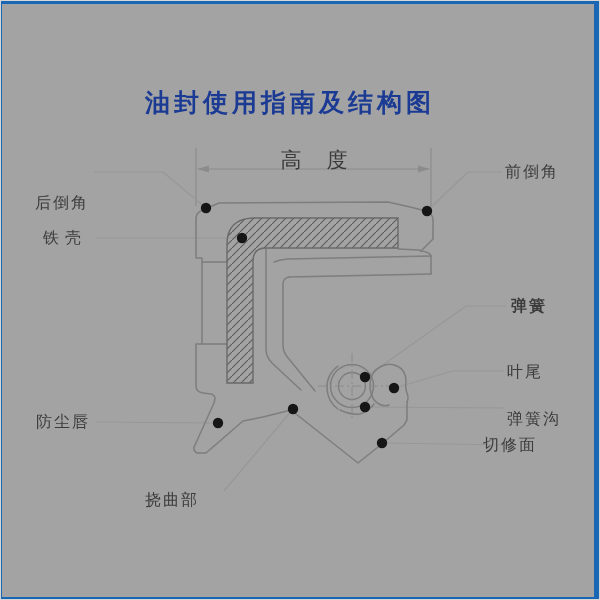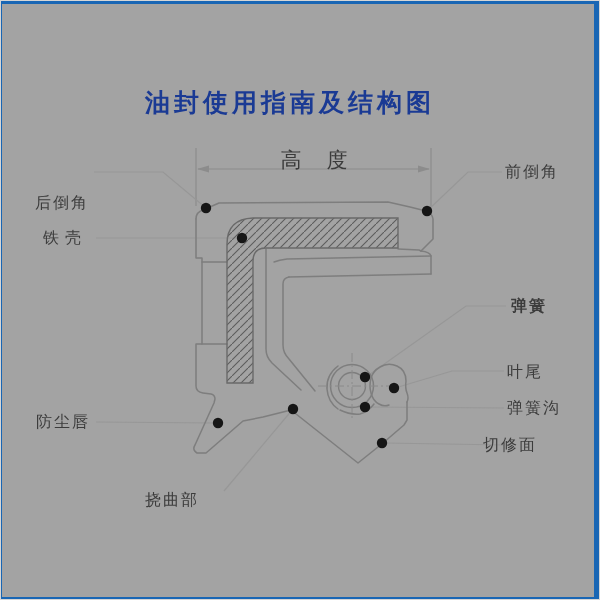--- a/index.html
+++ b/index.html
@@ -126,17 +126,17 @@
   <div class="title">油封使用指南及结构图</div>
   <div class="dim-label">高　度</div>
 
   <div class="lbl" style="left:35px;top:162px;margin-top:32px;">后倒角</div>
   <div class="lbl spread" style="left:43px;top:229px;text-align:right;">铁壳</div>
   <div class="lbl" style="left:36px;top:413px;">防尘唇</div>
   <div class="lbl" style="left:145px;top:491px;">挠曲部</div>
   <div class="lbl" style="left:505px;top:163px;">前倒角</div>
   <div class="lbl" style="left:511px;top:297px;font-weight:bold;">弹簧</div>
   <div class="lbl" style="left:507px;top:363px;">叶尾</div>
-  <div class="lbl" style="left:507px;top:399px;text-align:center;">弹簧沟</div>
+  <div class="lbl" style="left:507px;top:410px;text-align:center;">弹簧沟</div>
   <div class="lbl" style="left:483px;top:436px;">切修面</div>
 
   <div class="frame"></div>
 </div>
 
 </body></html>

